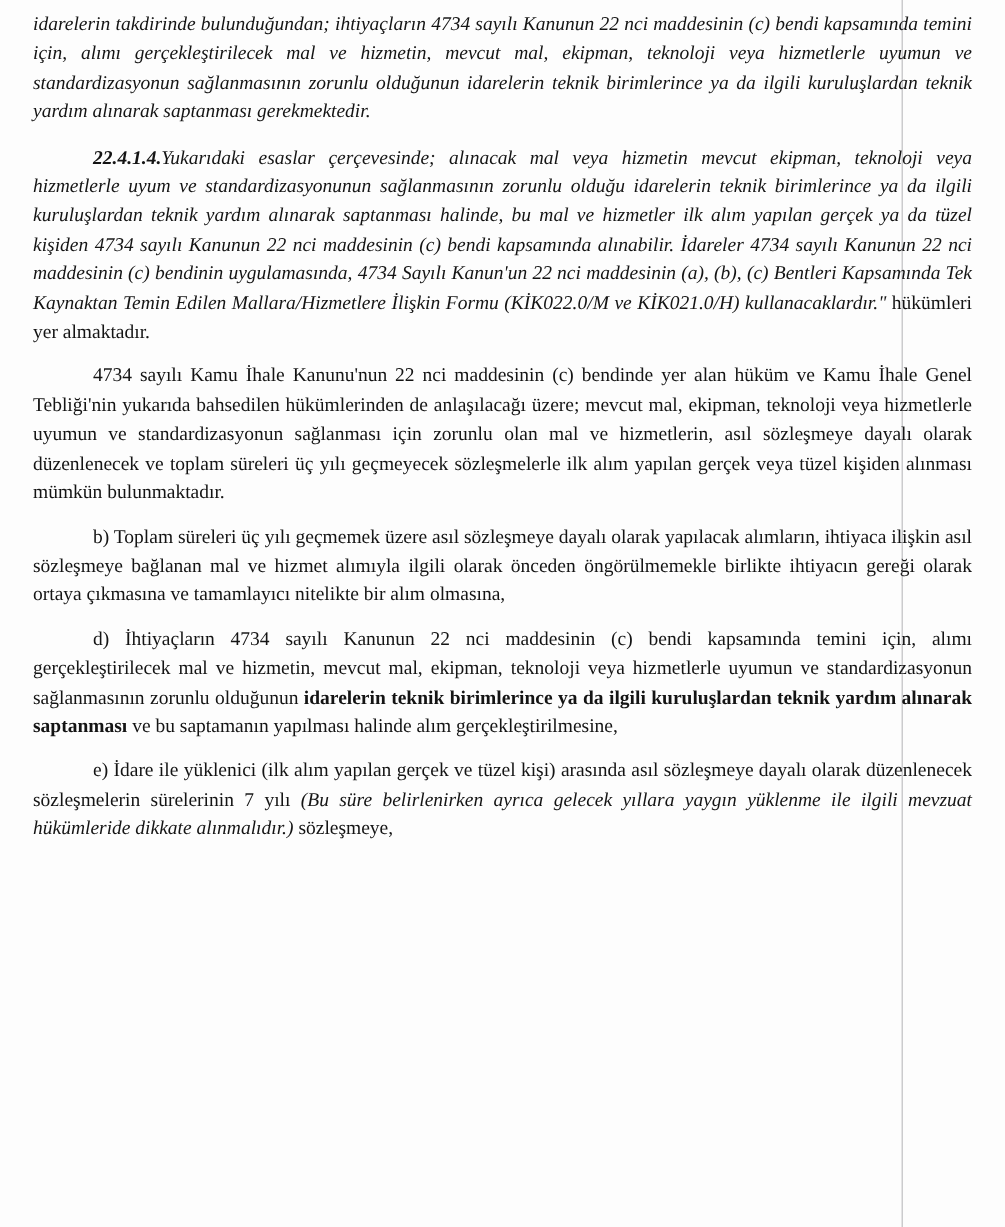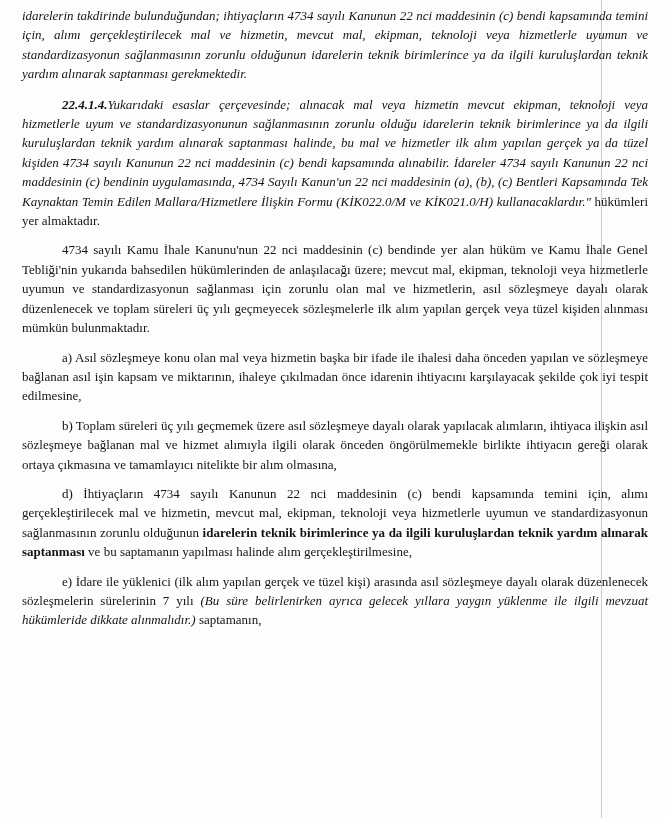--- a/index.html
+++ b/index.html
@@ -74,23 +74,22 @@
 
 <div class="page">
 
   <p class="para cont ital">idarelerin takdirinde bulunduğundan; ihtiyaçların 4734 sayılı Kanunun 22 nci maddesinin (c) bendi kapsamında temini için, alımı gerçekleştirilecek mal ve hizmetin, mevcut mal, ekipman, teknoloji veya hizmetlerle uyumun ve standardizasyonun sağlanmasının zorunlu olduğunun idarelerin teknik birimlerince ya da ilgili kuruluşlardan teknik yardım alınarak saptanması gerekmektedir.</p>
 
   <p class="para gap-lg ital"><span class="bi">22.4.1.4.</span><span class="i">Yukarıdaki esaslar çerçevesinde; alınacak mal veya hizmetin mevcut ekipman, teknoloji veya hizmetlerle uyum ve standardizasyonunun sağlanmasının zorunlu olduğu idarelerin teknik birimlerince ya da ilgili kuruluşlardan teknik yardım alınarak saptanması halinde, bu mal ve hizmetler ilk alım yapılan gerçek ya da tüzel kişiden 4734 sayılı Kanunun 22 nci maddesinin (c) bendi kapsamında alınabilir. İdareler 4734 sayılı Kanunun 22 nci maddesinin (c) bendinin uygulamasında, 4734 Sayılı Kanun'un 22 nci maddesinin (a), (b), (c) Bentleri Kapsamında Tek Kaynaktan Temin Edilen Mallara/Hizmetlere İlişkin Formu (KİK022.0/M ve KİK021.0/H) kullanacaklardır."</span><span class="up"> hükümleri yer almaktadır.</span></p>
 
   <p class="para">4734 sayılı Kamu İhale Kanunu'nun 22 nci maddesinin (c) bendinde yer alan hüküm ve Kamu İhale Genel Tebliği'nin yukarıda bahsedilen hükümlerinden de anlaşılacağı üzere; mevcut mal, ekipman, teknoloji veya hizmetlerle uyumun ve standardizasyonun sağlanması için zorunlu olan mal ve hizmetlerin, asıl sözleşmeye dayalı olarak düzenlenecek ve toplam süreleri üç yılı geçmeyecek sözleşmelerle ilk alım yapılan gerçek veya tüzel kişiden alınması mümkün bulunmaktadır.</p>
 
 
-  <p class="para">a) Asıl sözleşmeye konu olan mal veya hizmetin başka bir ifade ile ihalesi daha önceden yapılan ve sözleşmeye bağlanan asıl işin kapsam ve miktarının, ihaleye çıkılmadan önce idarenin ihtiyacını karşılayacak şekilde çok iyi tespit edilmesine,</p>
 
   <p class="para">b) Toplam süreleri üç yılı geçmemek üzere asıl sözleşmeye dayalı olarak yapılacak alımların, ihtiyaca ilişkin asıl sözleşmeye bağlanan mal ve hizmet alımıyla ilgili olarak önceden öngörülmemekle birlikte ihtiyacın gereği olarak ortaya çıkmasına ve tamamlayıcı nitelikte bir alım olmasına,</p>
 
 
   <p class="para"><span>d) İhtiyaçların 4734 sayılı Kanunun 22 nci maddesinin (c) bendi kapsamında temini için, alımı gerçekleştirilecek mal ve hizmetin, mevcut mal, ekipman, teknoloji veya hizmetlerle uyumun ve standardizasyonun sağlanmasının zorunlu olduğunun </span><span class="b">idarelerin teknik birimlerince ya da ilgili kuruluşlardan teknik yardım alınarak saptanması</span><span> ve bu saptamanın yapılması halinde alım gerçekleştirilmesine,</span></p>
 
-  <p class="para"><span>e) İdare ile yüklenici (ilk alım yapılan gerçek ve tüzel kişi) arasında asıl sözleşmeye dayalı olarak düzenlenecek sözleşmelerin sürelerinin 7 yılı </span><span class="i">(Bu süre belirlenirken ayrıca gelecek yıllara yaygın yüklenme ile ilgili mevzuat hükümleride dikkate alınmalıdır.)</span><span> saptamanın,</span></p>
+  <p class="para"><span>e) İdare ile yüklenici (ilk alım yapılan gerçek ve tüzel kişi) arasında asıl sözleşmeye dayalı olarak düzenlenecek sözleşmelerin sürelerinin 7 yılı </span><span class="i">(Bu süre belirlenirken ayrıca gelecek yıllara yaygın yüklenme ile ilgili mevzuat hükümleride dikkate alınmalıdır.)</span><span> sözleşmeye,</span></p>
 
 
 </div>
 
 </body></html>

